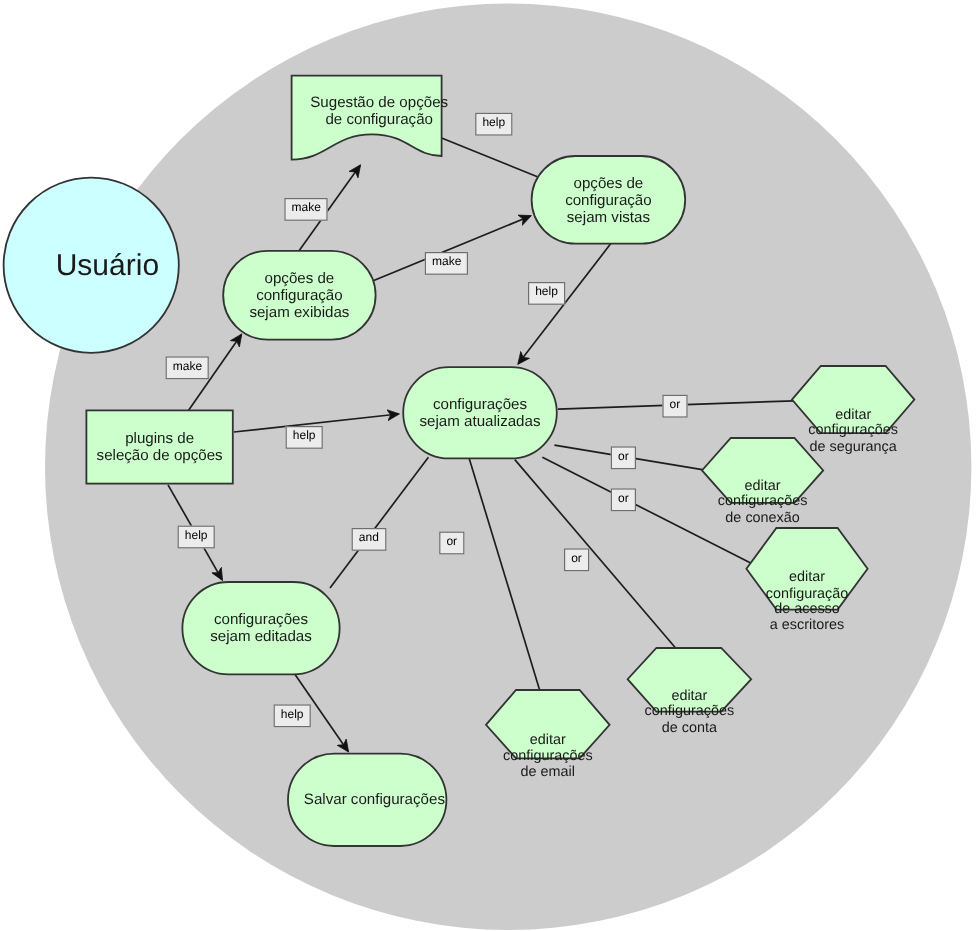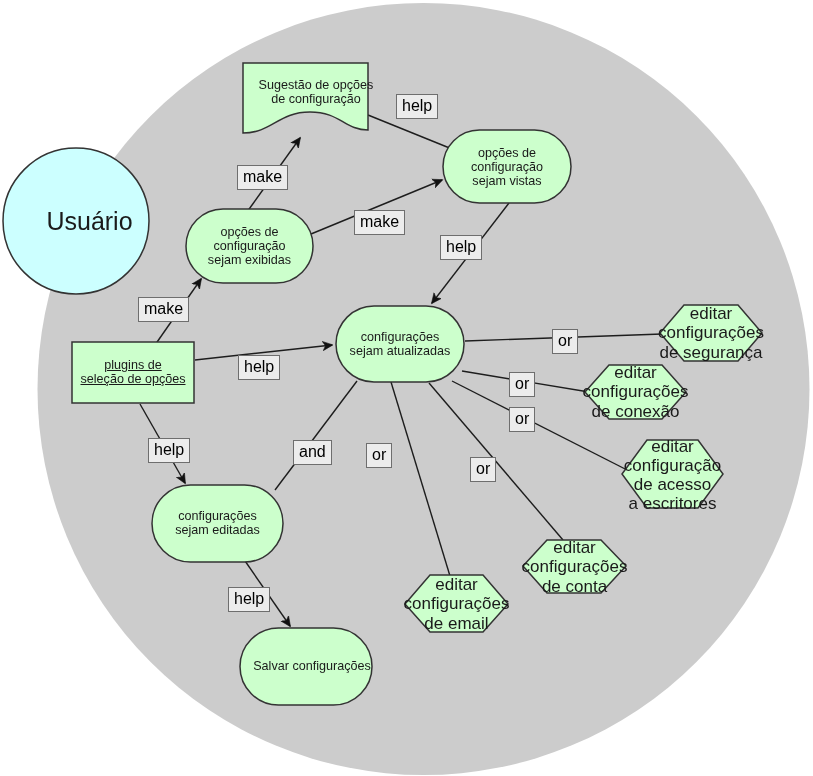--- a/index.html
+++ b/index.html
@@ -31,28 +31,28 @@
     color: #1a1a1a;
     line-height: 1.12;
     white-space: pre-line;
     pointer-events: none;
   }
   .edge-label {
     position: absolute;
     background: #ececec;
     border: 1px solid #6e6e6e;
     color: #000000;
-    font-size: 16px;
+    font-size: 10px;
     line-height: 1;
     padding: 3px 5px 4px 5px;
     text-align: center;
     box-sizing: border-box;
   }
   .sz-13 { font-size: 12.6px; }
-  .sz-12 { font-size: 17px; }
+  .sz-12 { font-size: 12px; margin-top: 26px; }
   .sz-actor { font-size: 25px; }
 </style>
 </head>
 <body>
 
 <div id="canvas">
 
   <svg class="layer" viewBox="0 0 813 776">
     <defs>
       <marker id="arrow" viewBox="0 0 12 12" refX="10" refY="6" markerWidth="8" markerHeight="8" orient="auto-start-reverse">
@@ -124,21 +124,21 @@
 de configuração</div>
 
   <div class="node-label sz-13" style="left:443px; top:140px; width:128px; height:54px;">opções de
 configuração
 sejam vistas</div>
 
   <div class="node-label sz-13" style="left:186px; top:219px; width:127px; height:54px;">opções de
 configuração
 sejam exibidas</div>
 
-  <div class="node-label sz-13" style="left:72px; top:353px; width:122px; height:38px;text-decoration:underline;">plugins de
+  <div class="node-label sz-13" style="left:72px; top:353px; width:122px; height:38px;">plugins de
 seleção de opções</div>
 
   <div class="node-label sz-13" style="left:336px; top:325px; width:128px; height:38px;">configurações
 sejam atualizadas</div>
 
   <div class="node-label sz-13" style="left:152px; top:504px; width:131px; height:38px;">configurações
 sejam editadas</div>
 
   <div class="node-label sz-13" style="left:240px; top:656px; width:144px; height:20px;">Salvar configurações</div>
 

